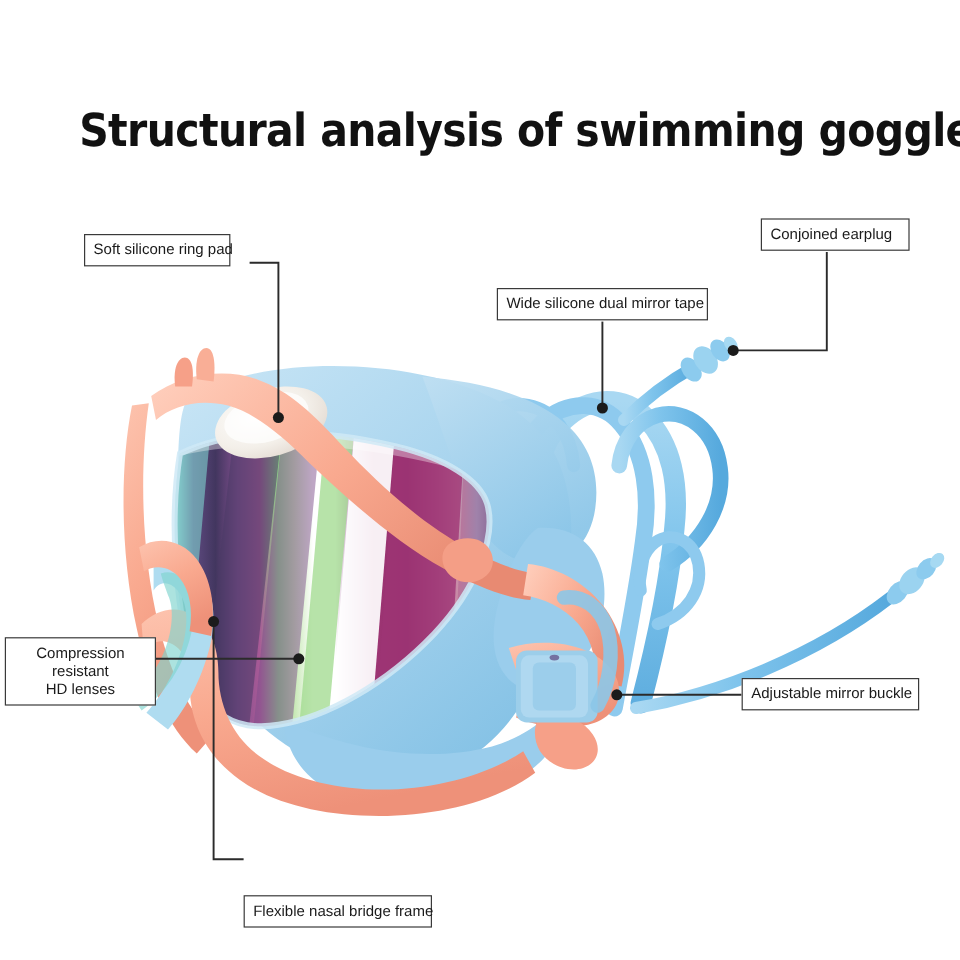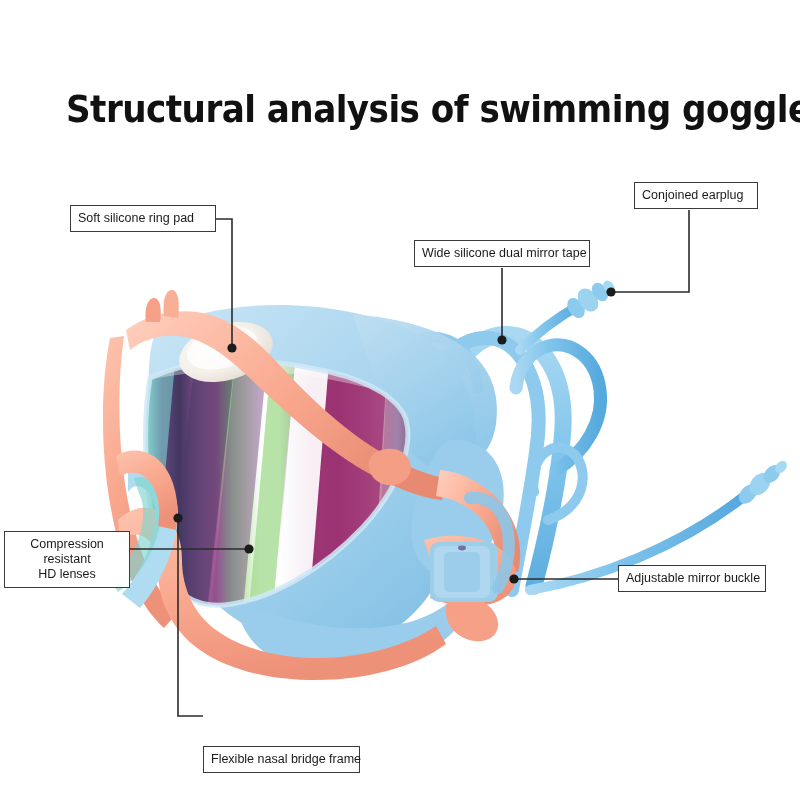--- a/index.html
+++ b/index.html
@@ -328,21 +328,21 @@
       <circle cx="502" cy="340" r="4.6"></circle>
       <circle cx="611" cy="292" r="4.6"></circle>
       <circle cx="249" cy="549" r="4.6"></circle>
       <circle cx="514" cy="579" r="4.6"></circle>
       <circle cx="178" cy="518" r="4.6"></circle>
     </g>
   </svg>
 
   <div id="callouts">
 
-    <div class="callout" style="left:70px; top:205px; width:146px;">
+    <div class="callout" style="left:70px; top:195px; width:122px;">
       <span class="line">Soft silicone ring pad</span>
     </div>
 
     <div class="callout" style="left:634px; top:182px; width:124px;">
       <span class="line">Conjoined earplug</span>
     </div>
 
     <div class="callout" style="left:414px; top:240px; width:176px;">
       <span class="line">Wide silicone dual mirror tape</span>
     </div>

